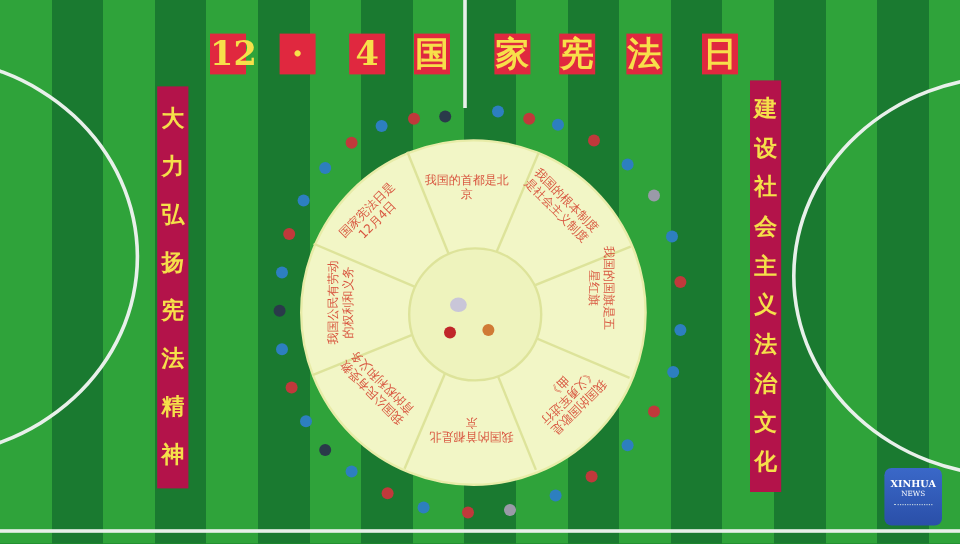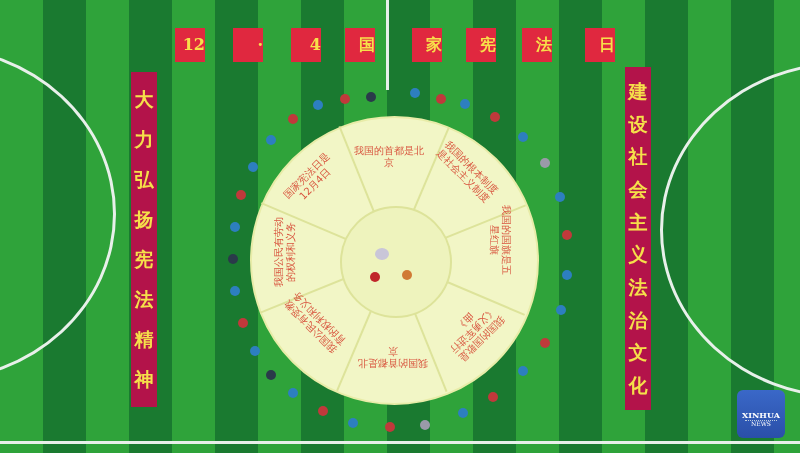--- a/index.html
+++ b/index.html
@@ -4,30 +4,30 @@
 <style>
   html,body{margin:0;padding:0;}
   body{width:800px;height:453px;overflow:hidden;position:relative;background:#1f8a2e;font-family:"DejaVu Sans",sans-serif;}
   .field{position:absolute;left:0;top:0;width:800px;height:453px;
     background:repeating-linear-gradient(90deg,#2fa33a 0px,#2fa33a 43px,#1a7a30 43px,#1a7a30 86px);}
   .halfline{position:absolute;left:386px;top:0;width:3px;height:90px;background:#e8f0ea;}
   .bottomline{position:absolute;left:0;top:441px;width:800px;height:3px;background:#e8f0ea;}
   .arc-left{position:absolute;left:-250px;top:46px;width:360px;height:330px;border:3px solid #e8f0ea;border-radius:50%;}
   .arc-right{position:absolute;left:660px;top:62px;width:360px;height:330px;border:3px solid #e8f0ea;border-radius:50%;}
   .title-row{position:absolute;top:28px;left:170px;width:460px;height:36px;}
-  .title-tile{position:absolute;top:0;width:30px;height:34px;background:#e0283f;color:#f7e04a;font-family:"DejaVu Serif",serif;font-weight:bold;font-size:16px;line-height:34px;text-align:right;}
+  .title-tile{position:absolute;top:0;width:30px;height:34px;background:#e0283f;color:#f7e04a;font-family:"DejaVu Serif",serif;font-weight:bold;font-size:28px;line-height:34px;text-align:center;}
   .banner{position:absolute;width:26px;background:#b3134a;color:#f5e04a;font-weight:bold;font-size:19px;text-align:center;display:flex;flex-direction:column;align-items:center;justify-content:space-around;padding:8px 0;box-sizing:border-box;}
   .banner span{display:block;line-height:1;}
   .wheel{position:absolute;left:250px;top:116px;width:285px;height:285px;border-radius:50%;background:#f2f6c6;border:2px solid #e8eca8;}
   .hub{position:absolute;left:340px;top:206px;width:108px;height:108px;border-radius:50%;background:#eef3bd;border:2px solid #dde39a;}
   .spoke{position:absolute;left:393px;top:258px;width:143px;height:2px;background:#dde39a;transform-origin:0 50%;}
   .seg{position:absolute;color:#d8553f;font-size:10px;line-height:12px;width:70px;text-align:center;}
   .person{position:absolute;width:10px;height:10px;border-radius:50%;}
   .logo{position:absolute;left:737px;top:390px;width:48px;height:48px;border-radius:6px;background:linear-gradient(#3a68c8,#2a4fa8);color:#fff;text-align:center;font-family:"DejaVu Serif",serif;}
-  .logo .l1{font-size:8px;font-weight:bold;margin-top:20px;display:block;}
+  .logo .l1{font-size:8px;font-weight:bold;margin-top:8px;display:block;}
   .logo .l2{font-size:6px;display:block;}
   .logo .net{position:absolute;left:8px;bottom:5px;width:32px;height:12px;border-top:1px dotted #bcd;}
 </style>
 </head>
 <body>
 
 <div class="field">
   <div class="halfline"></div>
   <div class="bottomline"></div>
   <div class="arc-left"></div>

